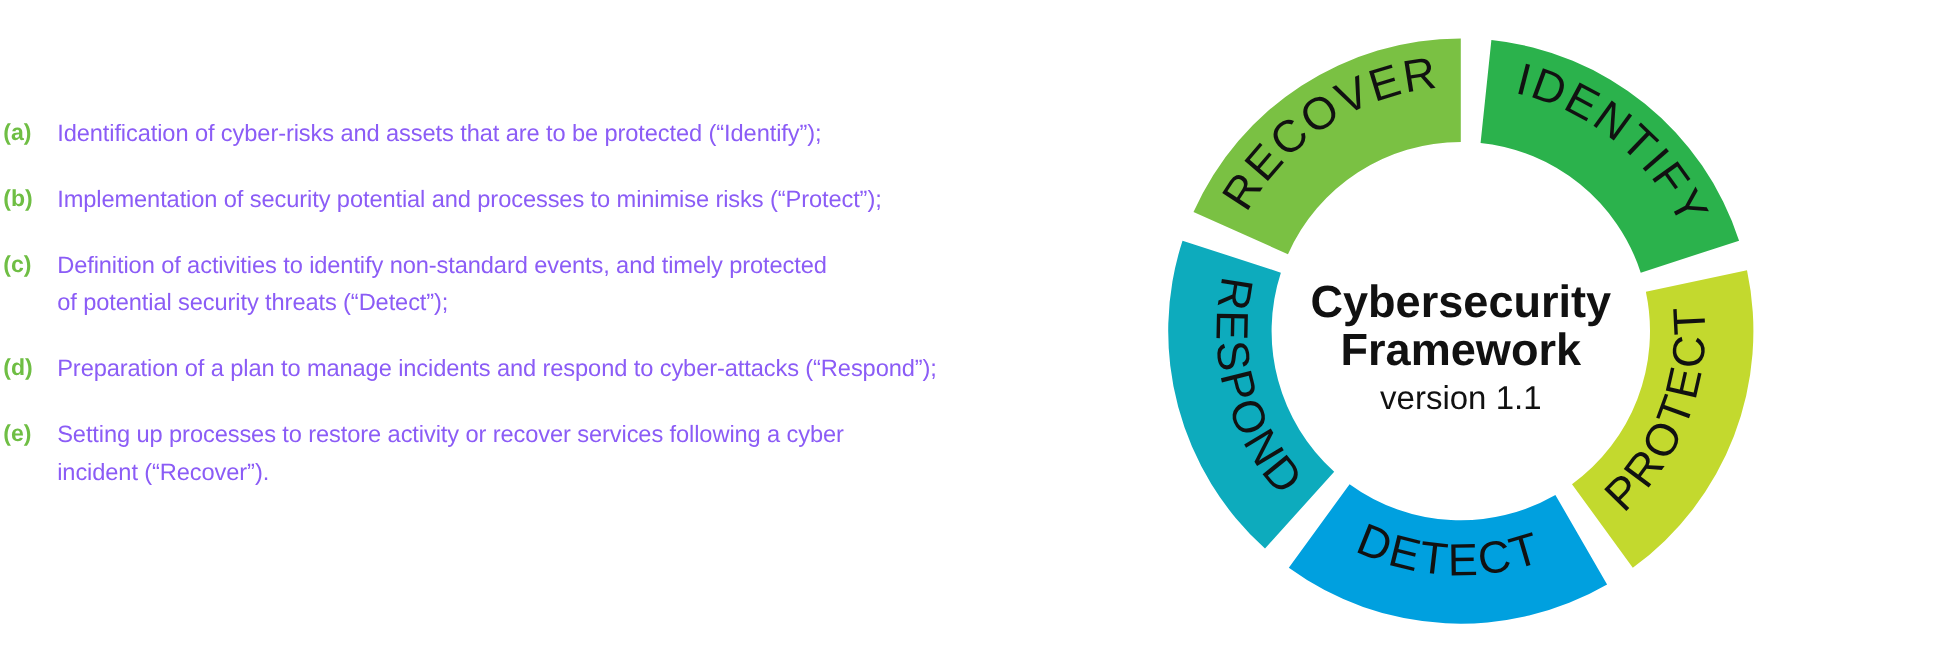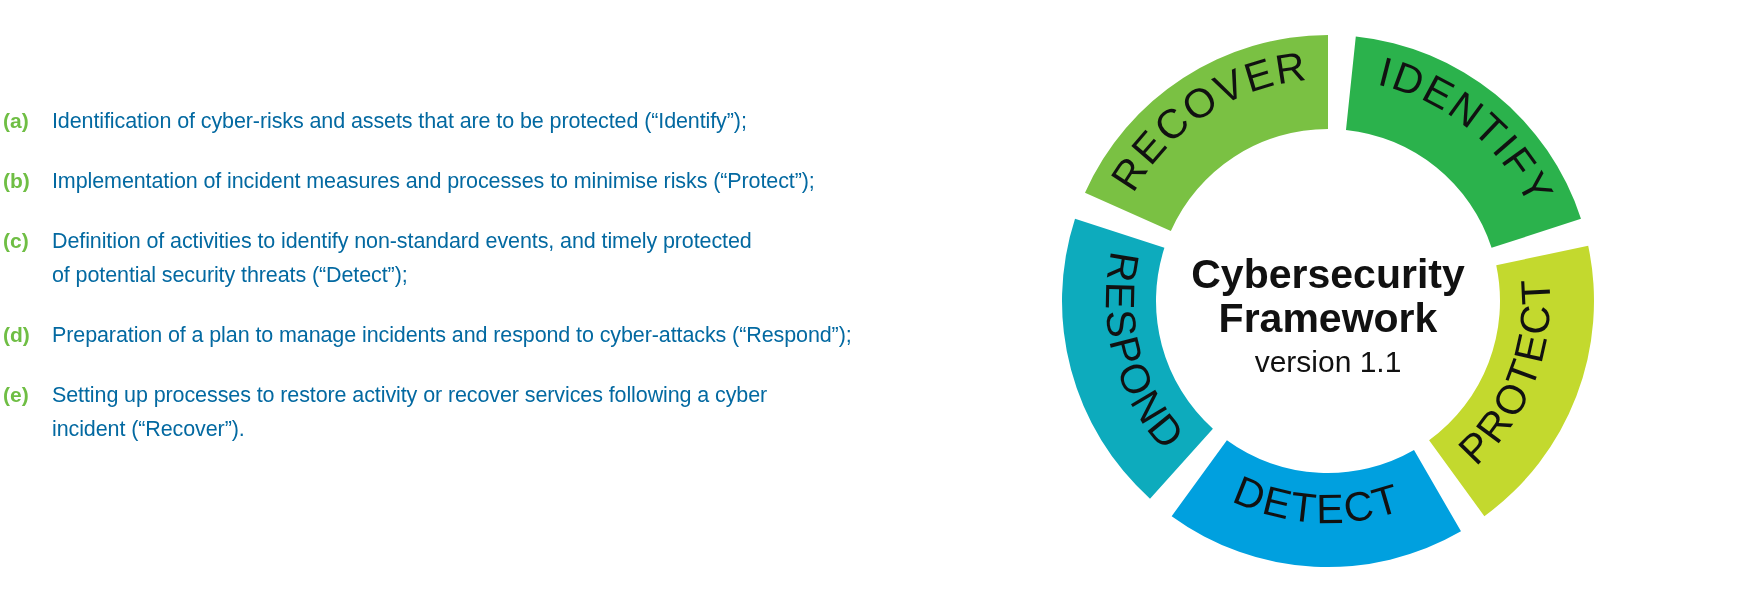--- a/index.html
+++ b/index.html
@@ -48,21 +48,21 @@
     color: #6FBE44;
     font-weight: bold;
     font-size: 21px;
     line-height: 34px;
     text-align: left;
     padding-left: 3px;
     box-sizing: border-box;
   }
   .clause-text {
     flex: 1 1 auto;
-    color: #0369a1;
+    color: #8b5cf6;
     font-size: 21.5px;
     line-height: 34px;
     letter-spacing: -0.1px;
     white-space: pre-line;
   }
 
   
   #donut-panel {
     flex: 1 1 auto;
     height: 603px;
@@ -101,21 +101,21 @@
   <div id="list-panel">
     <div id="clause-list">
 
       <div class="clause-row">
         <div class="clause-marker">(a)</div>
         <div class="clause-text">Identification of cyber-risks and assets that are to be protected (“Identify”);</div>
       </div>
 
       <div class="clause-row">
         <div class="clause-marker">(b)</div>
-        <div class="clause-text">Implementation of incident measures and processes to minimise risks (“Protect”);</div>
+        <div class="clause-text">Implementation of security potential and processes to minimise risks (“Protect”);</div>
       </div>
 
       <div class="clause-row">
         <div class="clause-marker">(c)</div>
         <div class="clause-text">Definition of activities to identify non-standard events, and timely protected
 of potential security threats (“Detect”);</div>
       </div>
 
       <div class="clause-row">
         <div class="clause-marker">(d)</div>

